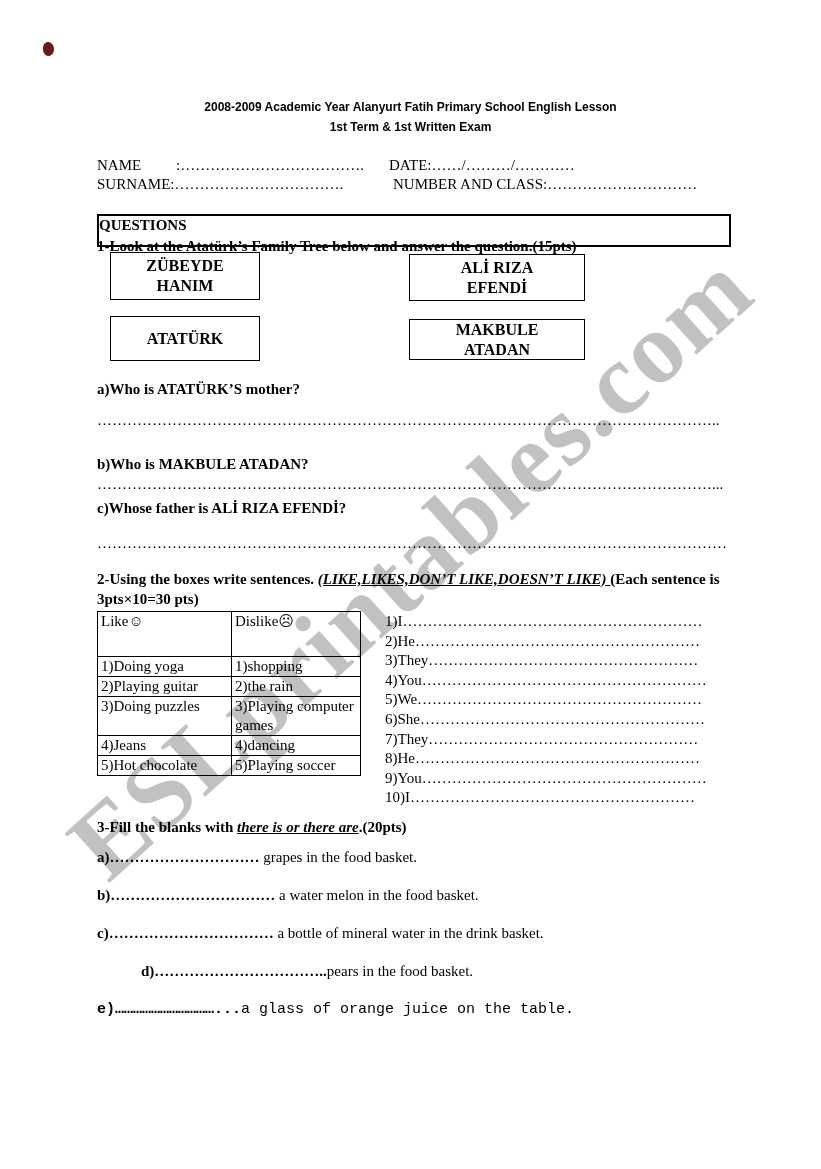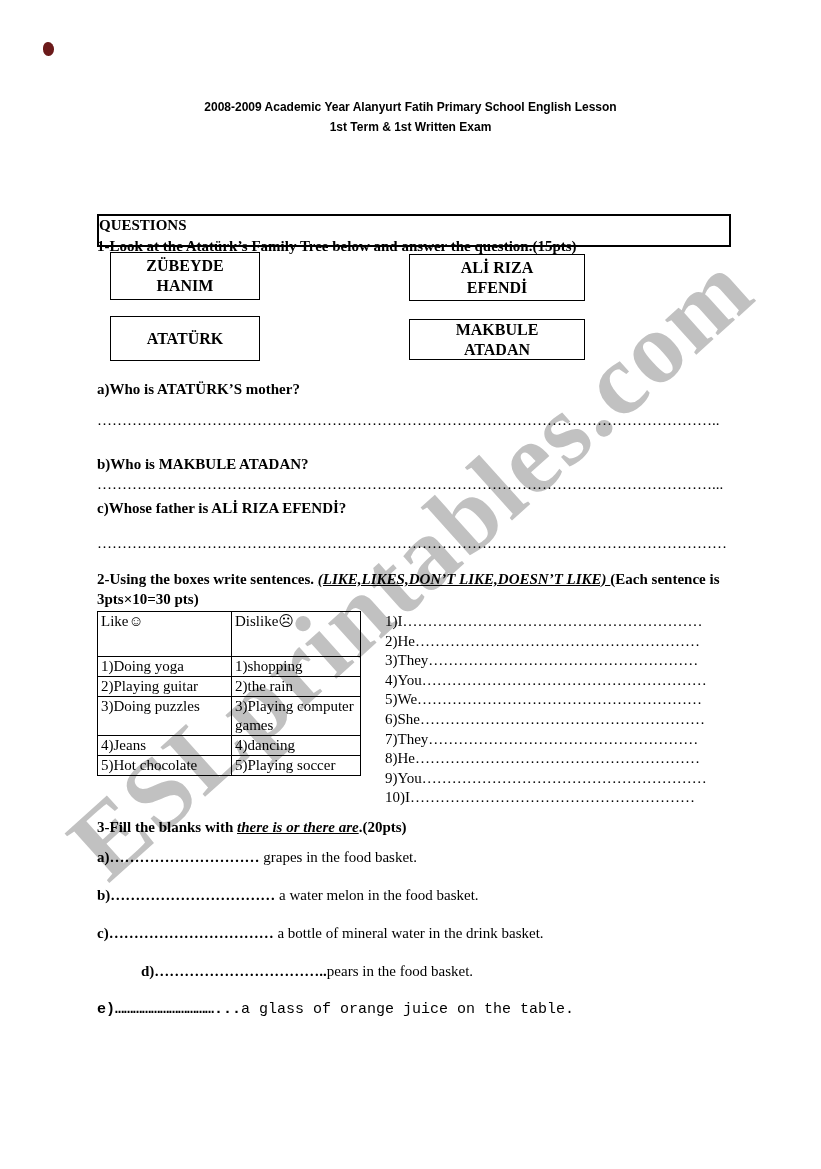--- a/index.html
+++ b/index.html
@@ -87,20 +87,27 @@
   <div class="watermark">ESLprintables.com</div>
   <div class="ink-mark"></div>
 
   <div class="content">
 
     <div class="title">
       <div>2008-2009 Academic Year Alanyurt Fatih Primary School English Lesson</div>
       <div>1st Term &amp; 1st Written Exam</div>
     </div>
 
+    <div class="info">
+      <span class="i-name-label">NAME</span>
+      <span class="i-name-dots">:……………………………….</span>
+      <span class="i-date">DATE:……/………/…………</span>
+      <span class="i-surname">SURNAME:…………………………….</span>
+      <span class="i-number">NUMBER AND CLASS:…………………………</span>
+    </div>
 
     <div class="qbox">QUESTIONS</div>
 
     <div class="q1-prompt">1-Look at the Atatürk’s Family Tree below and answer the question.(15pts)</div>
 
     <div class="fbox fbox1">
       <span class="l">ALİ RIZA</span>
       <span class="l">EFENDİ</span>
     </div>
     <div class="fbox fbox0">

